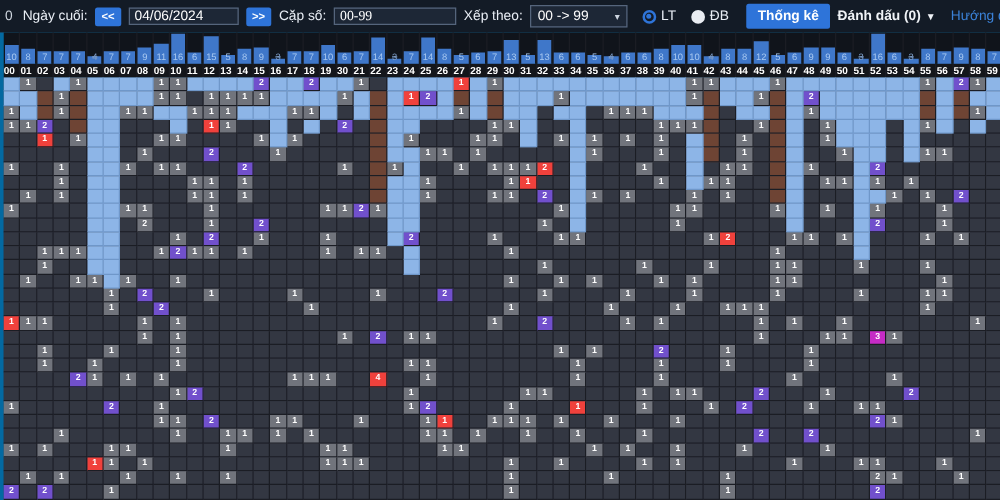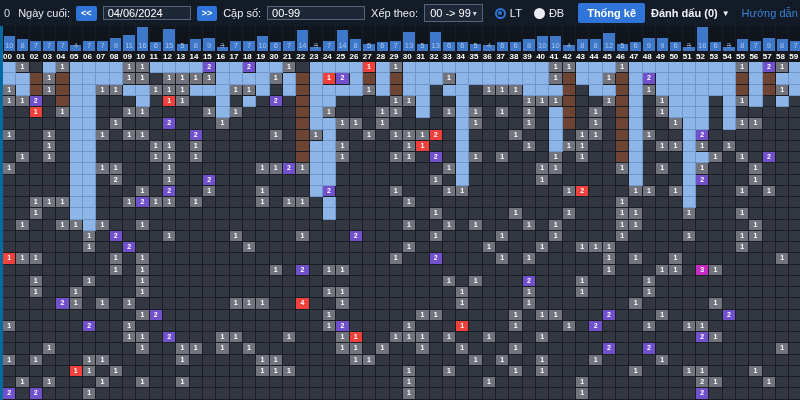--- a/index.html
+++ b/index.html
@@ -10,21 +10,21 @@
   
   .toolbar{height:26px;background:#131b26;display:flex;align-items:center;
            gap:6px;padding:0 4px;color:#e8edf4;font-size:11px;white-space:nowrap;}
   .tb-prefix{color:#cfd6df;font-size:11px;margin-right:2px;}
   .tb-label{color:#e8edf4;text-align:center;}
   .tb-btn{background:#2e74d9;color:#fff;border:none;border-radius:2px;
           font-size:9px;font-weight:bold;padding:3px 5px;line-height:1;cursor:pointer;}
   .tb-input{background:#1d2736;border:1px solid #55657c;color:#fff;font-size:11px;
             height:14px;padding:0 4px;font-family:"Liberation Sans",sans-serif;}
   .tb-select{background:#1d2736;border:1px solid #55657c;color:#fff;font-size:11px;
-             height:18px;display:flex;align-items:center;gap:2px;padding:0 5px;cursor:pointer;}
+             height:18px;display:flex;align-items:center;gap:21px;padding:0 5px;cursor:pointer;}
   .tb-select .caret{font-size:8px;color:#cdd5e0;}
   .radio-group{display:flex;align-items:center;gap:4px;margin-left:6px;}
   .radio{width:11px;height:11px;border-radius:50%;display:inline-block;}
   .radio.sel{border:2px solid #2e74d9;background:#131b26;position:relative;}
   .radio.sel::after{content:"";position:absolute;left:1.5px;top:1.5px;width:4px;height:4px;
                     border-radius:50%;background:#2e74d9;}
   .radio.unsel{background:#e9edf2;border:2px solid #e9edf2;}
   .btn-stats{background:#2e74d9;color:#fff;font-weight:bold;font-size:11px;border:none;
              border-radius:2px;padding:4px 9px;cursor:pointer;}
   .tb-mark{font-weight:bold;color:#f0f3f7;display:flex;align-items:center;gap:4px;cursor:pointer;}
@@ -68,21 +68,21 @@
 
 <div id="app">
 
   <div class="toolbar">
     <span class="tb-prefix">0</span>
     <span class="tb-label">Ngày cuối:</span>
     <button class="tb-btn">&lt;&lt;</button>
     <input class="tb-input" style="width: 88px;" value="04/06/2024">
     <button class="tb-btn">&gt;&gt;</button>
     <span class="tb-label">Cặp số:</span>
-    <input class="tb-input" style="width: 98px;" value="00-99">
+    <input class="tb-input" style="width: 98px; font-family: Liberation Serif, serif;" value="00-99">
     <span class="tb-label">Xếp theo:</span>
     <div class="tb-select">
       <span>00 -&gt; 99</span>
       <span class="caret">▾</span>
     </div>
     <div class="radio-group">
       <span class="radio sel"></span>
       <span>LT</span>
     </div>
     <div class="radio-group">

